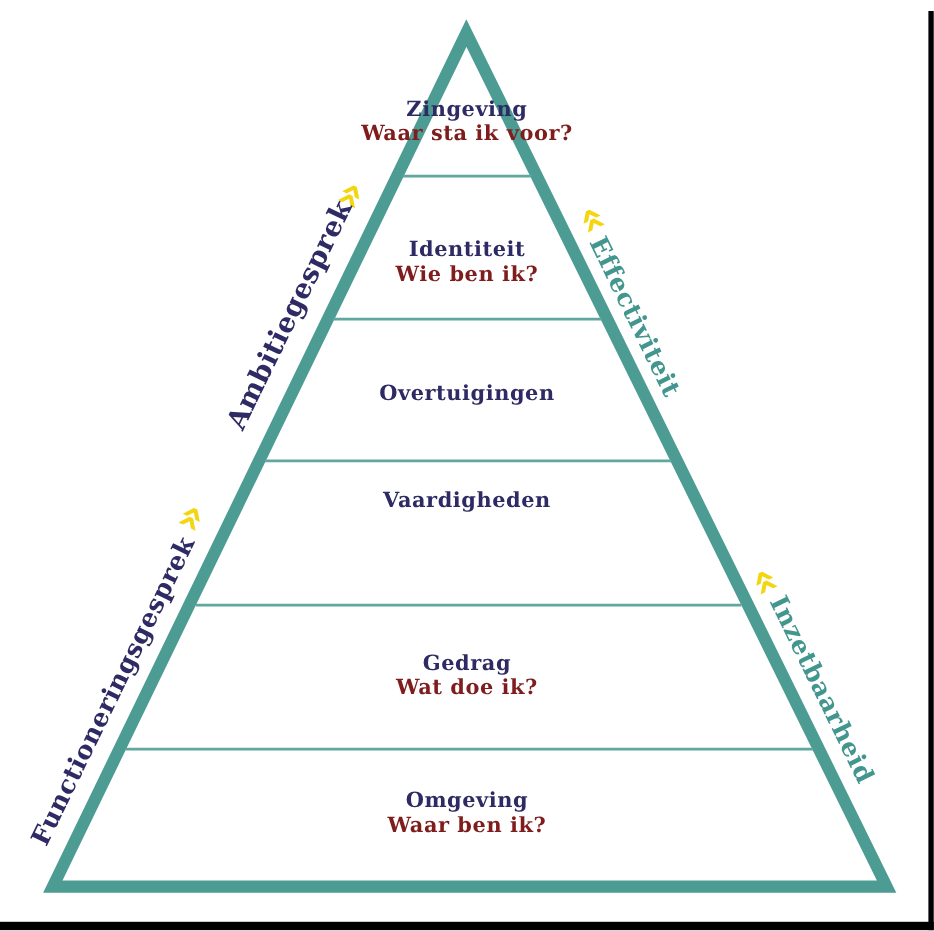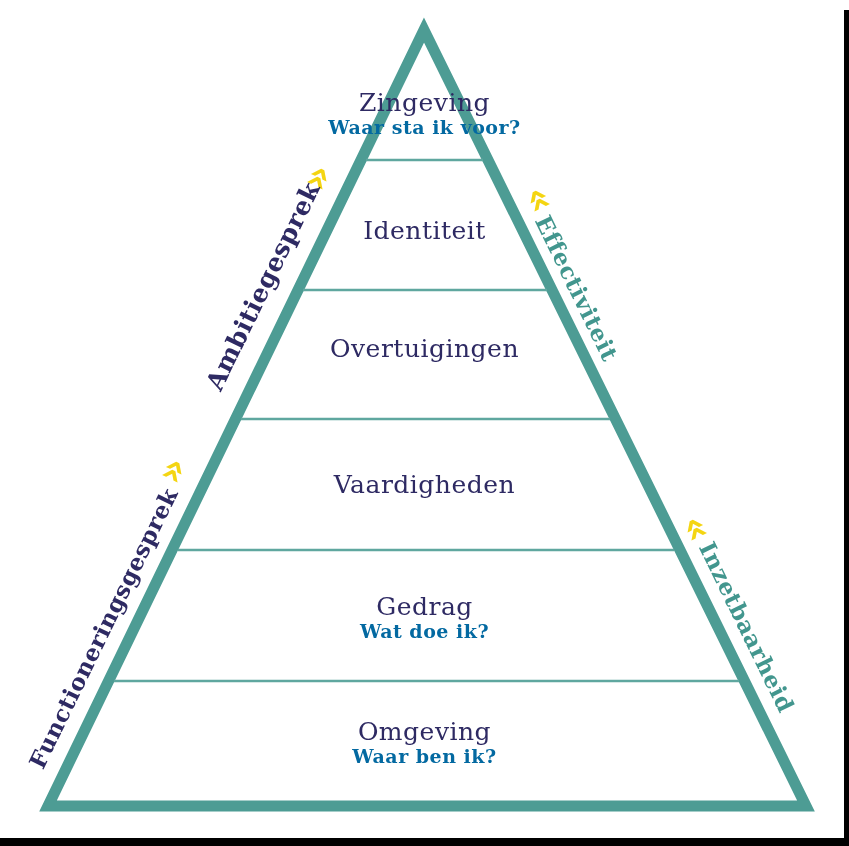--- a/index.html
+++ b/index.html
@@ -14,30 +14,30 @@
   svg.pyramid-svg { position: absolute; left: 0; top: 0; }
 
   .level {
     position: absolute;
     left: 0;
     width: 849px;
     text-align: center;
     pointer-events: none;
   }
   .level-title {
-    font-size: 25px;
-    font-weight: normal;
+    font-size: 19px;
+    font-weight: bold;
     color: #2E2A63;
     letter-spacing: 0.5px;
     line-height: 1.0;
   }
   .level-question {
     font-size: 19px;
     font-weight: bold;
-    color: #0369a1;
+    color: #7f1d1d;
     letter-spacing: 0.5px;
     line-height: 1.0;
     margin-top: 3px;
   }
 
   .side-label {
     position: absolute;
     white-space: nowrap;
     font-weight: bold;
     letter-spacing: 0.5px;
@@ -60,22 +60,22 @@
   #label-effectiviteit  { left: 577px; top: 288px; font-size: 23px; transform: translate(-50%,-50%) rotate(64deg); }
   #label-inzetbaarheid  { left: 747px; top: 627px; font-size: 23px; transform: translate(-50%,-50%) rotate(64deg); }
 
   #chevron-ambitie        { left: 317px; top: 177px; transform: translate(-50%,-50%) rotate(-64deg); }
   #chevron-functionerings { left: 172px; top: 470px; transform: translate(-50%,-50%) rotate(-64deg); }
   #chevron-effectiviteit  { left: 540px; top: 199px; transform: translate(-50%,-50%) rotate(64deg); }
   #chevron-inzetbaarheid  { left: 697px; top: 528px; transform: translate(-50%,-50%) rotate(64deg); }
 
   #level-zingeving     { top: 90px; }
   #level-identiteit    { top: 218px; }
-  #level-overtuigingen { top: 336px; }
-  #level-vaardigheden  { top: 472px; }
+  #level-overtuigingen { top: 349px; }
+  #level-vaardigheden  { top: 446px; }
   #level-gedrag        { top: 594px; }
   #level-omgeving      { top: 719px; }
 
   .bar-right  { position: absolute; right: 0; top: 10px; width: 5px; height: 836px; background: #000000; }
   .bar-bottom { position: absolute; left: 0; bottom: 0; width: 849px; height: 8px; background: #000000; }
 </style>
 </head>
 <body>
 
 <div class="screen">
@@ -89,20 +89,21 @@
     <line x1="114" y1="681" x2="739" y2="681" stroke="#5FA79F" stroke-width="2.5"></line>
   </svg>
 
   <div class="level" id="level-zingeving">
     <div class="level-title">Zingeving</div>
     <div class="level-question">Waar sta ik voor?</div>
   </div>
 
   <div class="level" id="level-identiteit">
     <div class="level-title">Identiteit</div>
+    <div class="level-question">Wie ben ik?</div>
   </div>
 
   <div class="level" id="level-overtuigingen">
     <div class="level-title">Overtuigingen</div>
   </div>
 
   <div class="level" id="level-vaardigheden">
     <div class="level-title">Vaardigheden</div>
   </div>
 

